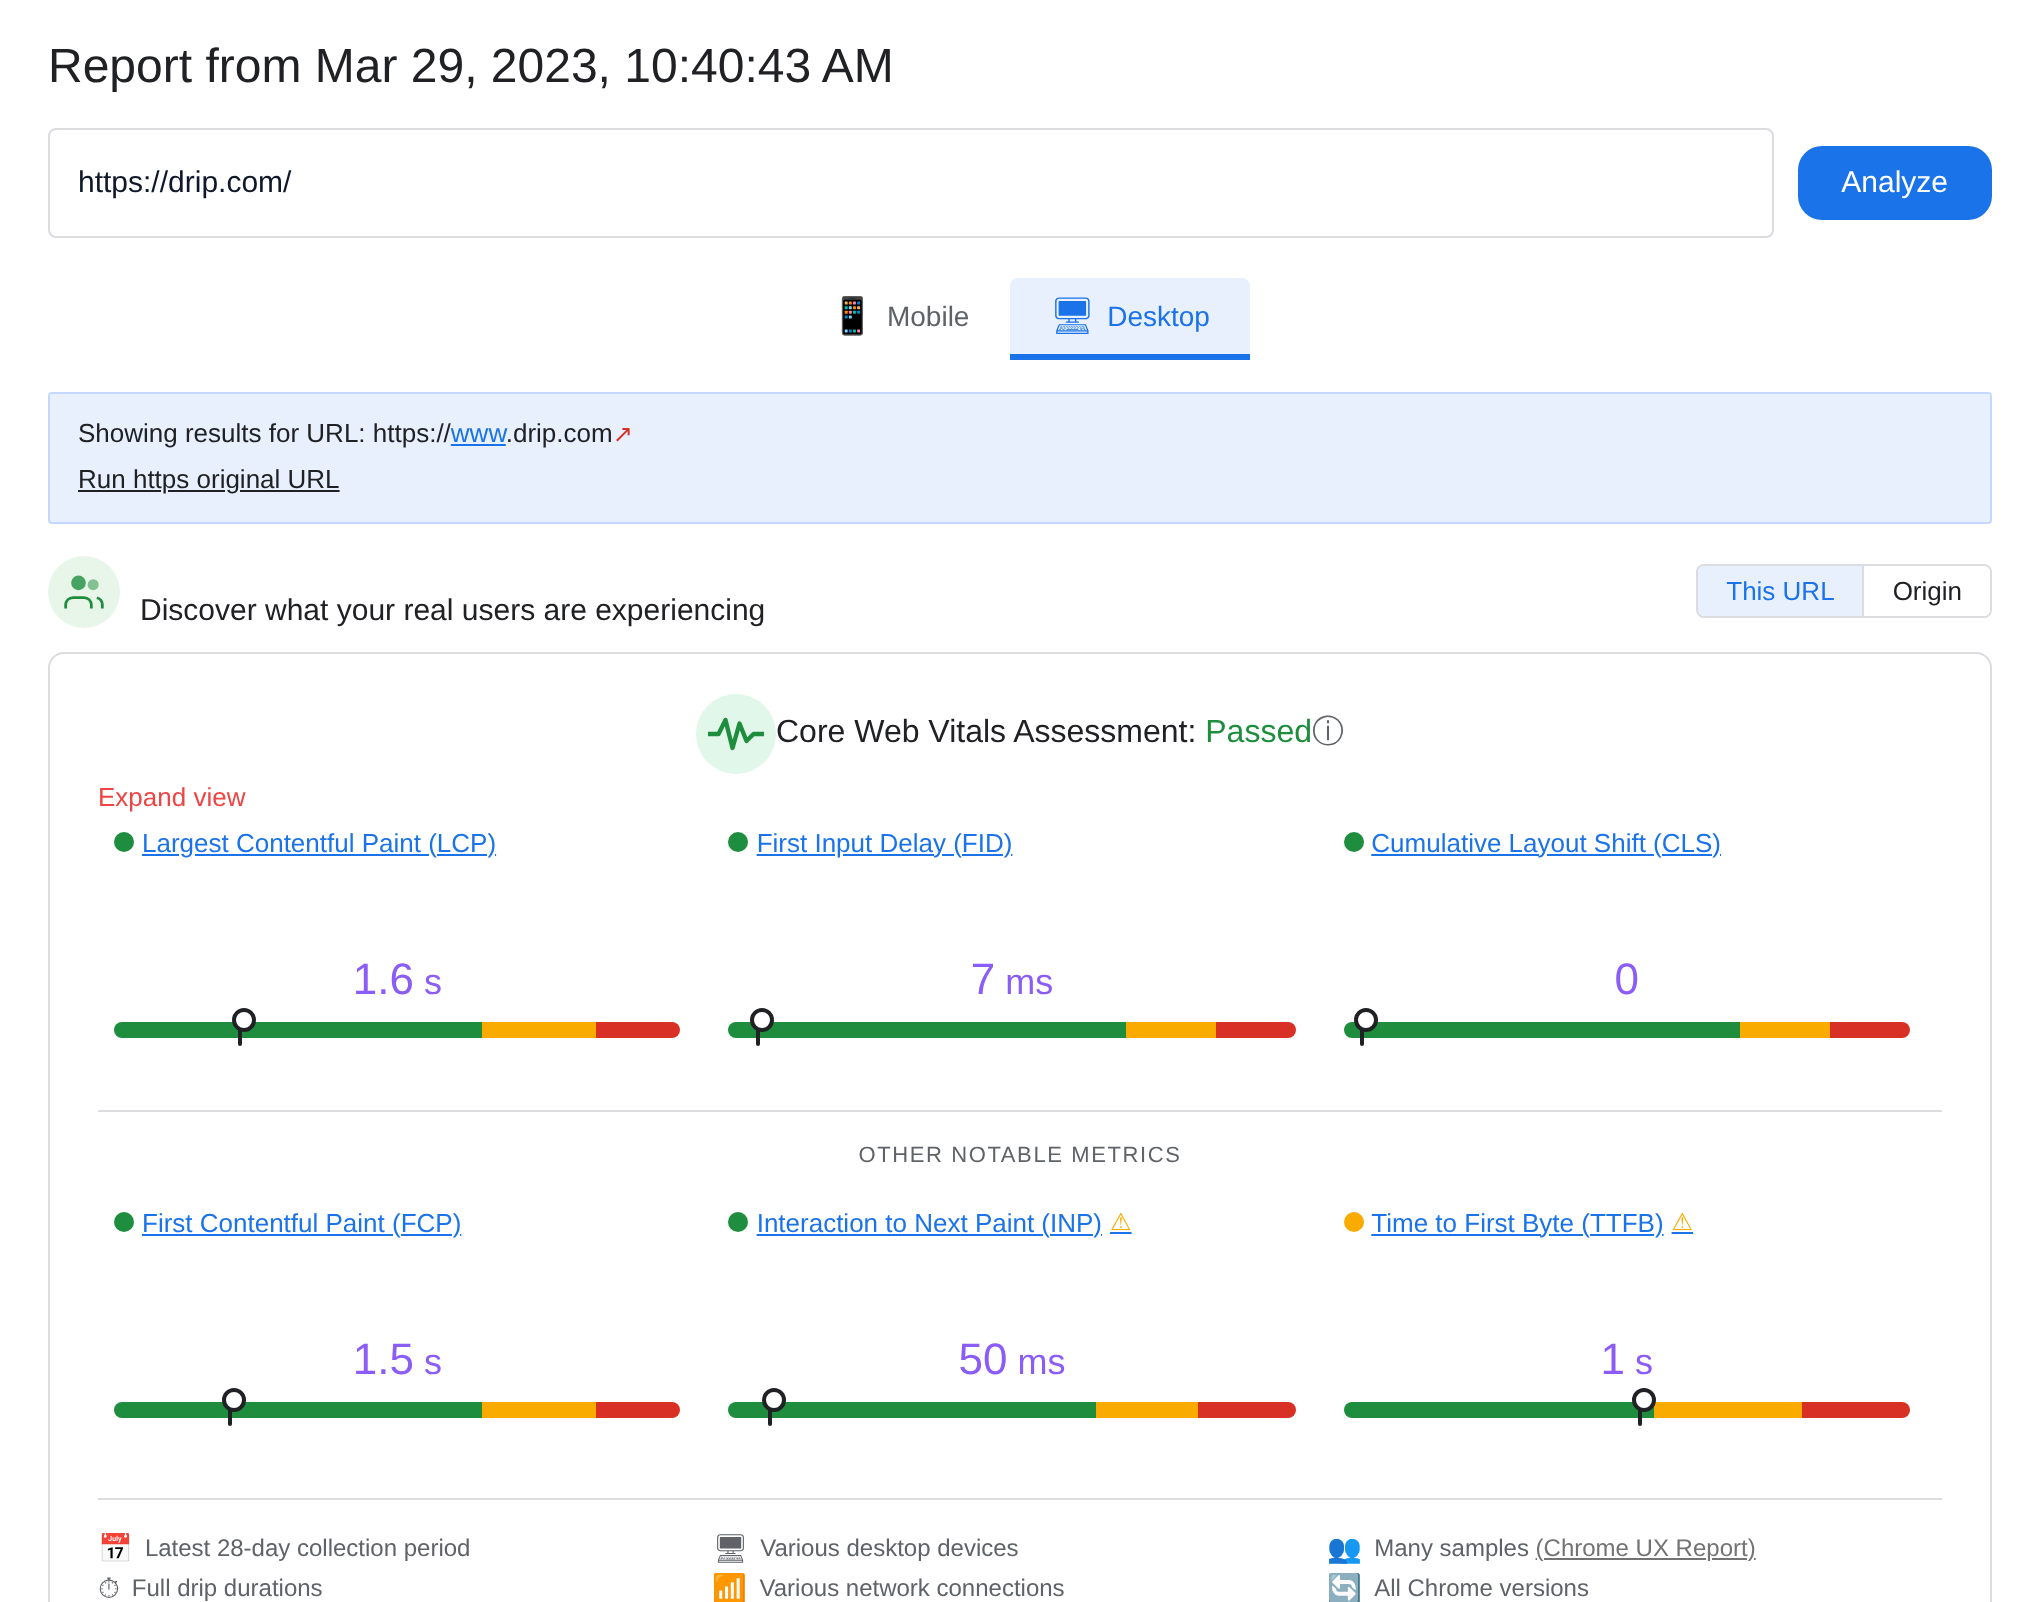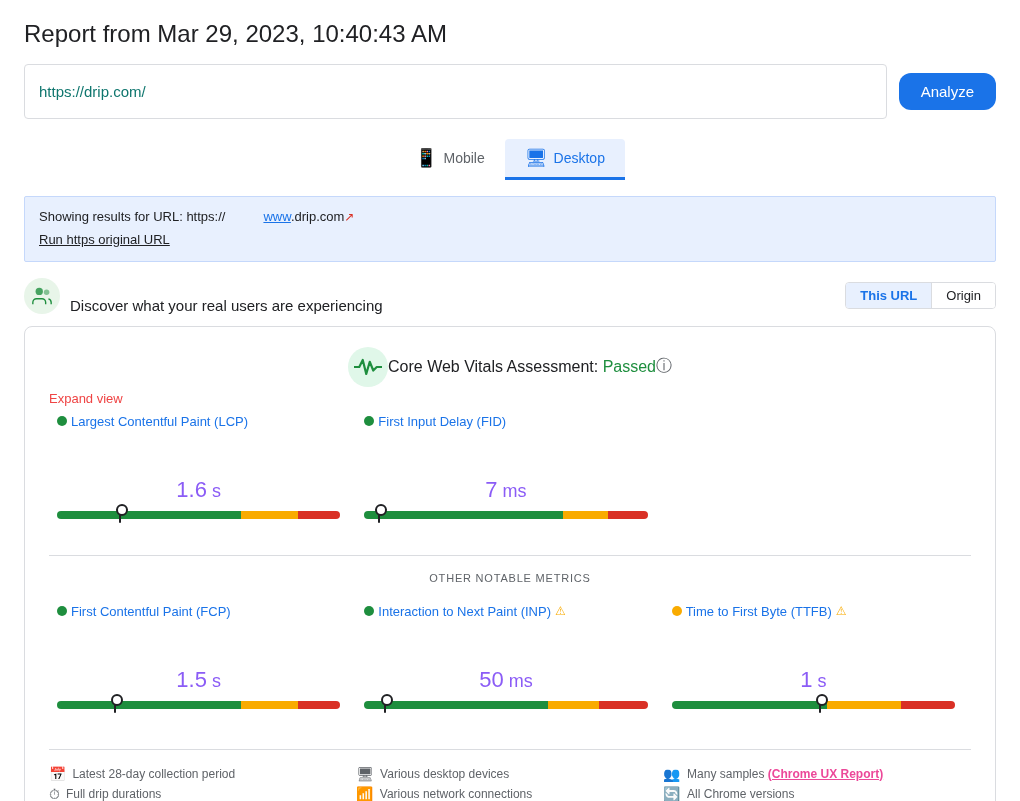--- a/index.html
+++ b/index.html
@@ -25,21 +25,21 @@
       gap: 12px;
       margin-bottom: 20px;
     }
 
     .url-input {
       flex: 1;
       border: 1px solid #dadce0;
       border-radius: 4px;
       padding: 18px 14px;
       font-size: 15px;
-      color: #0f766e;
+      color: #0f172a;
       outline: none;
     }
 
     .analyze-btn {
       background: #1a73e8;
       color: #fff;
       border: none;
       border-radius: 12px;
       padding: 10px 22px;
       font-size: 15px;
@@ -90,21 +90,20 @@
 
     .redirect-banner a {
       color: #1a73e8;
       text-decoration: underline;
       cursor: pointer;
     }
 
     .redirect-banner .www-link {
       color: #1a73e8;
       text-decoration: underline;
-      padding-left: 38px;
     }
 
     .redirect-banner .run-link {
       display: block;
       color: #202124;
       text-decoration: underline;
       cursor: pointer;
       margin-top: 2px;
     }
 
@@ -149,21 +148,21 @@
       font-size: 13px;
       background: #fff;
       border: none;
       cursor: pointer;
       color: #202124;
     }
 
     .url-origin-btn.active {
       background: #e8f0fe;
       color: #1a73e8;
-      font-weight: 700;
+      font-weight: 400;
     }
 
     .url-origin-btn:not(:last-child) {
       border-right: 1px solid #dadce0;
     }
 
     .vitals-card {
       border: 1px solid #dadce0;
       border-radius: 8px;
       padding: 20px 24px;
@@ -218,20 +217,21 @@
       gap: 0;
     }
 
     .metric-item {
       padding: 8px 16px 16px 8px;
     }
 
     .metric-label {
       font-size: 13px;
       color: #1a73e8;
+      text-decoration: underline;
       cursor: pointer;
       display: flex;
       align-items: center;
       gap: 4px;
       margin-bottom: 6px;
     }
 
     .metric-dot {
       width: 10px;
       height: 10px;
@@ -333,23 +333,22 @@
       gap: 6px;
       font-size: 12px;
       color: #5f6368;
     }
 
     .footer-icon {
       font-size: 14px;
     }
 
     .footer-item a {
-      color: #ec4899;
+      color: #737373;
       text-decoration: underline;
-      font-weight: bold;
     }
 
     .warning-icon {
       color: #f9ab00;
       font-size: 12px;
     }
   </style>
 </head>
 <body>
 
@@ -442,20 +441,37 @@
       <div class="progress-bar-container">
         <div class="progress-bar-track">
           <div class="seg-green" style="width:70%"></div>
             <div class="seg-orange" style="width:16%"></div>
             <div class="seg-red" style="width:14%"></div>
         </div>
         <div class="progress-marker" style="left:5%"></div>
       </div>
     </div>
 
+    <div class="metric-item">
+      <div class="metric-label">
+        <span class="metric-dot green"></span>
+        <span>Cumulative Layout Shift (CLS)</span>
+      </div>
+      <div class="metric-value">
+        0<span class="unit"></span>
+      </div>
+      <div class="progress-bar-container">
+        <div class="progress-bar-track">
+          <div class="seg-green" style="width:70%"></div>
+            <div class="seg-orange" style="width:16%"></div>
+            <div class="seg-red" style="width:14%"></div>
+        </div>
+        <div class="progress-marker" style="left:3%"></div>
+      </div>
+    </div>
   </div>
 
   <hr class="divider">
 
   <div class="other-metrics-label">OTHER NOTABLE METRICS</div>
 
   <div class="metrics-grid" id="otherMetricsGrid">
     <div class="metric-item">
       <div class="metric-label">
         <span class="metric-dot green"></span>

